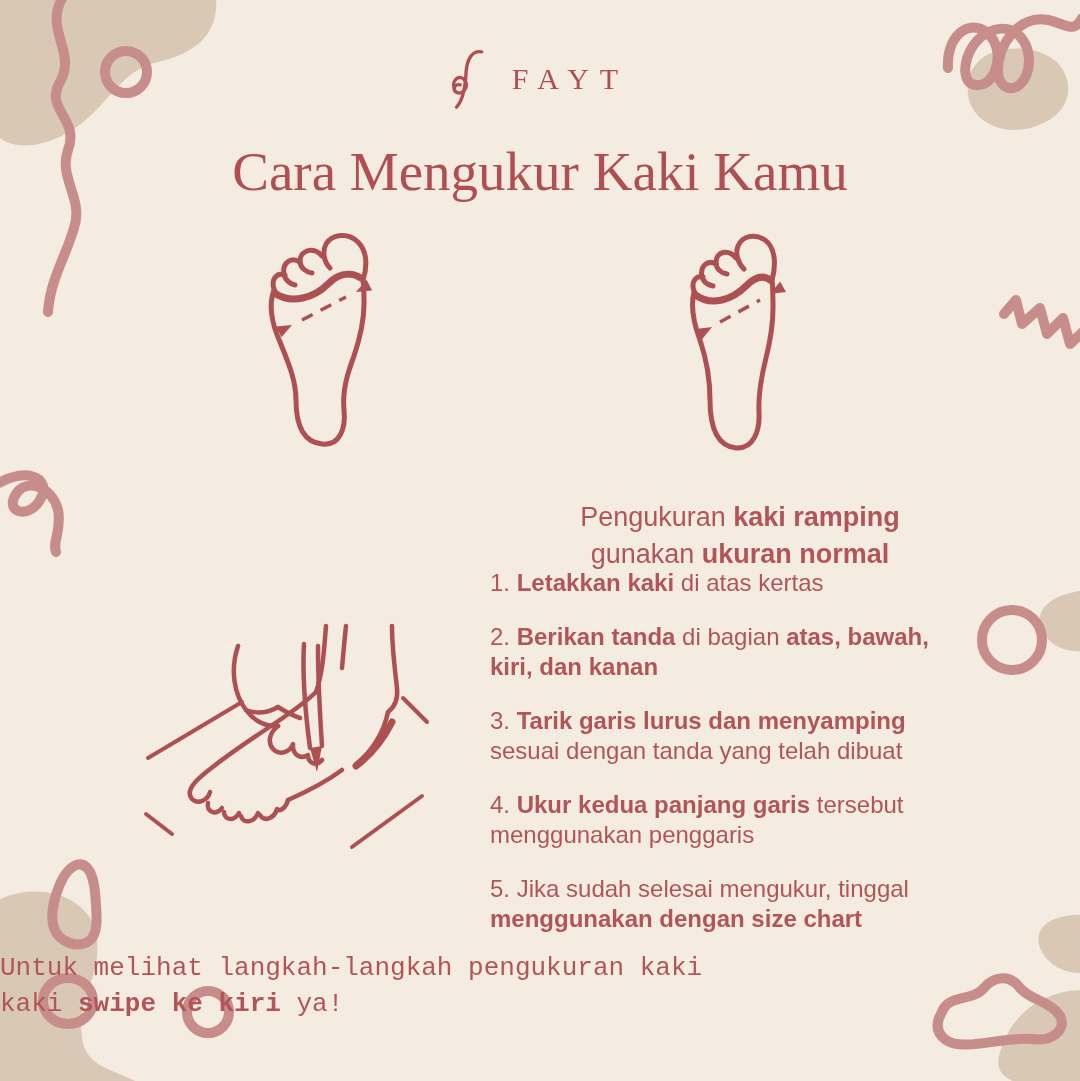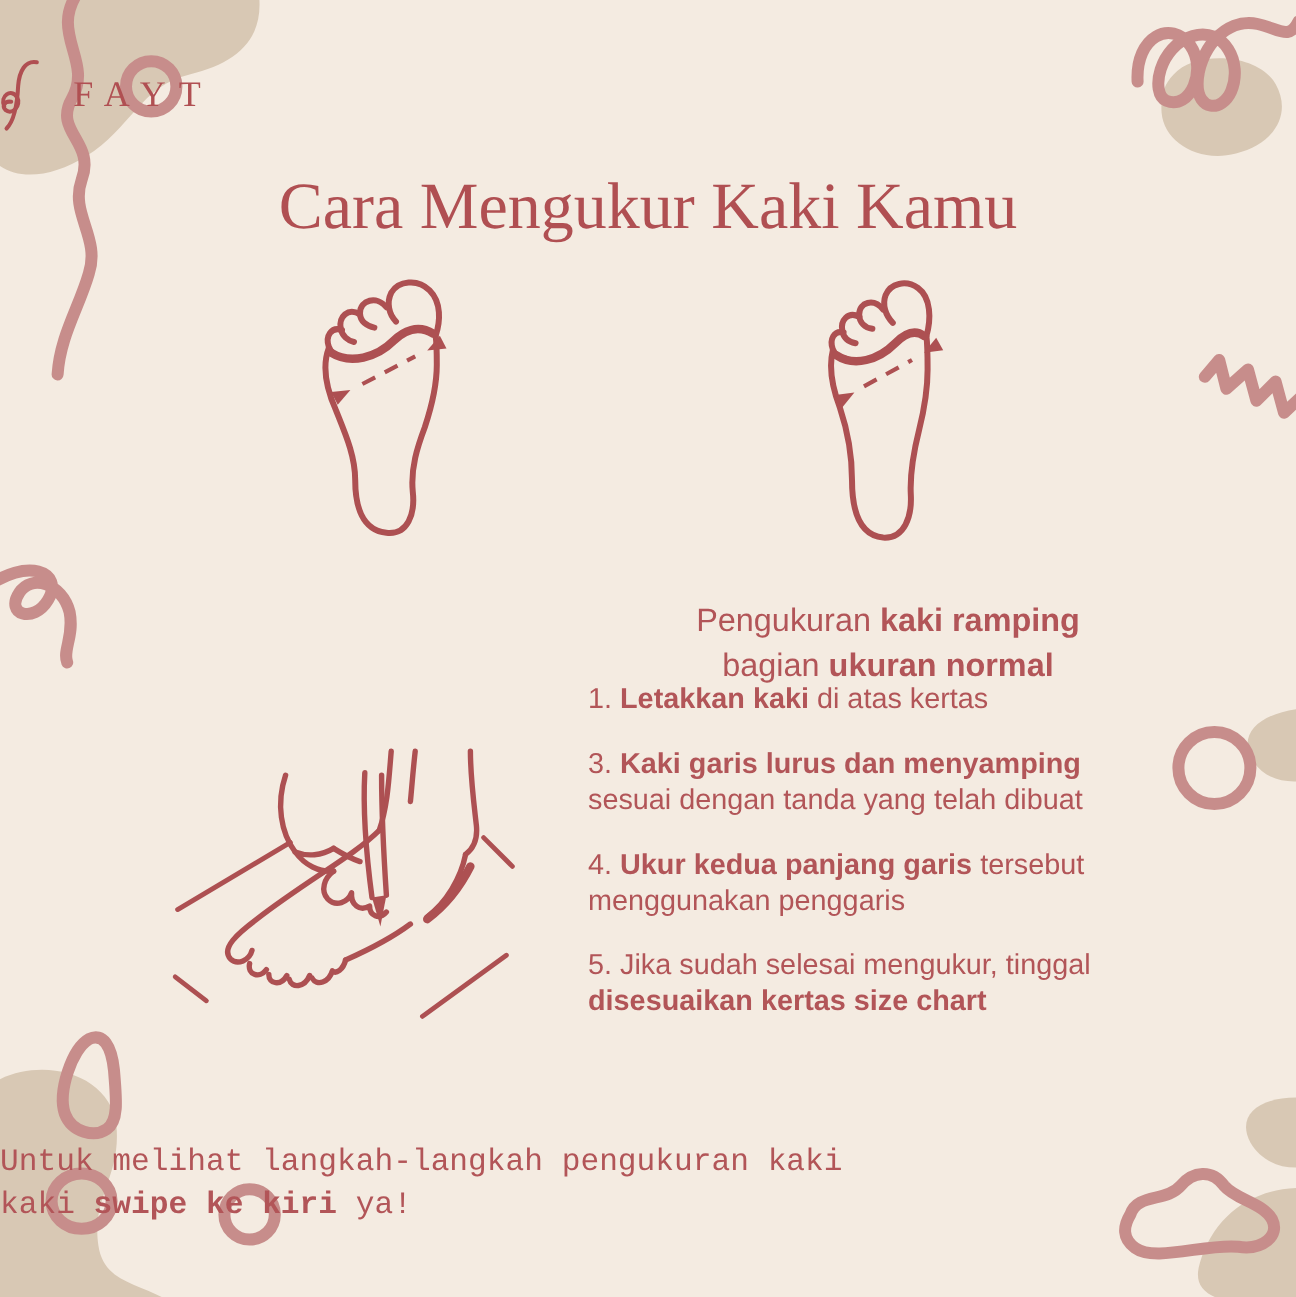--- a/index.html
+++ b/index.html
@@ -12,21 +12,21 @@
   }
   html,body{margin:0;padding:0;}
   body{background:var(--background);font-family:"Liberation Sans", sans-serif;}
   .canvas{
     position:relative;width:1080px;height:1081px;margin:0 auto;
     background:var(--background);overflow:hidden;
   }
   .deco{position:absolute;inset:0;width:1080px;height:1081px;pointer-events:none;}
   .tan{fill:var(--deco-tan);}
   .pink{fill:none;stroke:var(--deco-pink);stroke-width:10;stroke-linecap:round;stroke-linejoin:round;}
-  .logo{position:absolute;top:48px;left:0;width:100%;display:flex;align-items:center;gap:10px;}
+  .logo{position:absolute;top:48px;left:0;width:100%;display:flex;justify-content:center;align-items:center;gap:10px;}
   .logo svg{display:block;}
   .brand{
     font-family:"Liberation Serif", serif;font-size:30px;letter-spacing:11px;
     color:var(--title-red);font-weight:500;text-indent:11px;
   }
   .title{
     position:absolute;top:140px;left:0;width:100%;text-align:center;
     font-family:"Liberation Serif", serif;font-size:55px;font-weight:400;
     color:var(--title-red);margin:0;
   }
@@ -108,21 +108,21 @@
     <path class="foot-line" d="M 76,30 C 68,20 56,24 56,34 C 56,41 61,45 67,46"></path>
     <path class="foot-line" d="M 56,36 C 47,31 40,39 42,48 C 43,54 48,57 53,58"></path>
     <path class="foot-line" d="M 43,49 C 35,47 31,55 34,63 C 36,68 40,70 45,71"></path>
     <path class="foot-line" d="M 34,64 C 30,80 34,96 40,112 C 46,130 50,150 50,172 C 50,198 56,218 76,220 C 94,221 100,202 99,184 C 98,164 102,146 106,130 C 110,114 113,96 113,80 C 113,70 113,60 112,52"></path>
     <path class="foot-crease" d="M 37,68 C 52,78 72,72 86,58 C 94,50 102,46 110,52"></path>
     <line class="foot-arrow" x1="60" y1="94" x2="100" y2="72"></line>
     <path class="arrow-head" d="M 0,0 L 15,-6 L 15,6 Z" transform="translate(52,99) rotate(150.7)"></path>
     <path class="arrow-head" d="M 0,0 L 15,-6 L 15,6 Z" transform="translate(110,66) rotate(-29.3)"></path>
   </svg>
 
-  <p class="caption right"><span>Pengukuran </span><span class="b">kaki ramping</span><br><span>bagian </span><span class="b">ukuran normal</span></p>
+  <p class="caption right"><span>Pengukuran </span><span class="b">kaki ramping</span><br><span>gunakan </span><span class="b">ukuran normal</span></p>
 
   <svg class="hand-fig" viewBox="0 0 340 300" aria-hidden="true">
     <path class="sketch-thin" d="M 28,158 L 122,102"></path>
     <path class="sketch-thin" d="M 26,214 L 52,234"></path>
     <path class="sketch-thin" d="M 232,247 L 302,196"></path>
     <path class="sketch-thin" d="M 283,98 L 307,122"></path>
     <path class="sketch" d="M 206,26 C 204,50 203,72 196,92"></path>
     <path class="sketch" d="M 226,26 C 224,44 223,58 222,68"></path>
     <path class="sketch" d="M 272,26 C 272,48 275,70 277,88 C 278,98 276,106 268,112"></path>
     <path class="sketch" d="M 196,92 C 184,104 166,116 148,128 C 130,140 112,152 94,166 C 78,178 64,190 72,199 C 78,205 88,200 90,192"></path>
@@ -137,20 +137,21 @@
     <path class="sketch" d="M 126,110 C 136,114 148,113 158,107"></path>
     <path class="sketch" d="M 158,107 C 166,112 174,116 180,118"></path>
     <path class="sketch" d="M 158,126 C 150,132 147,142 153,149 C 160,156 170,152 173,144 C 172,154 180,160 188,155 C 188,163 196,167 202,160"></path>
     <path class="sketch" d="M 184,44 C 182,80 186,118 190,148"></path>
     <path class="sketch" d="M 198,46 C 198,80 200,116 202,146"></path>
     <path class="sketch-fill" d="M 190,148 L 202,146 L 197,172 Z"></path>
   </svg>
 
   <div class="steps">
     <p class="step"><span>1. </span><span class="b">Letakkan kaki</span><span> di atas kertas</span></p>
-    <p class="step"><span>3. </span><span class="b">Kaki garis lurus dan menyamping</span><span> sesuai dengan tanda yang telah dibuat</span></p>
+    <p class="step"><span>2. </span><span class="b">Berikan tanda</span><span> di bagian </span><span class="b">atas, bawah, kiri, dan kanan</span></p>
+    <p class="step"><span>3. </span><span class="b">Tarik garis lurus dan menyamping</span><span> sesuai dengan tanda yang telah dibuat</span></p>
     <p class="step"><span>4. </span><span class="b">Ukur kedua panjang garis</span><span> tersebut menggunakan penggaris</span></p>
-    <p class="step"><span>5. Jika sudah selesai mengukur, tinggal </span><span class="b">disesuaikan kertas size chart</span></p>
+    <p class="step"><span>5. Jika sudah selesai mengukur, tinggal </span><span class="b">menggunakan dengan size chart</span></p>
   </div>
 
   <p class="footer-note"><span>Untuk melihat langkah-langkah pengukuran kaki</span><br><span>kaki </span><span class="b">swipe ke kiri</span><span> ya!</span></p>
 
 </div>
 
 </body></html>

